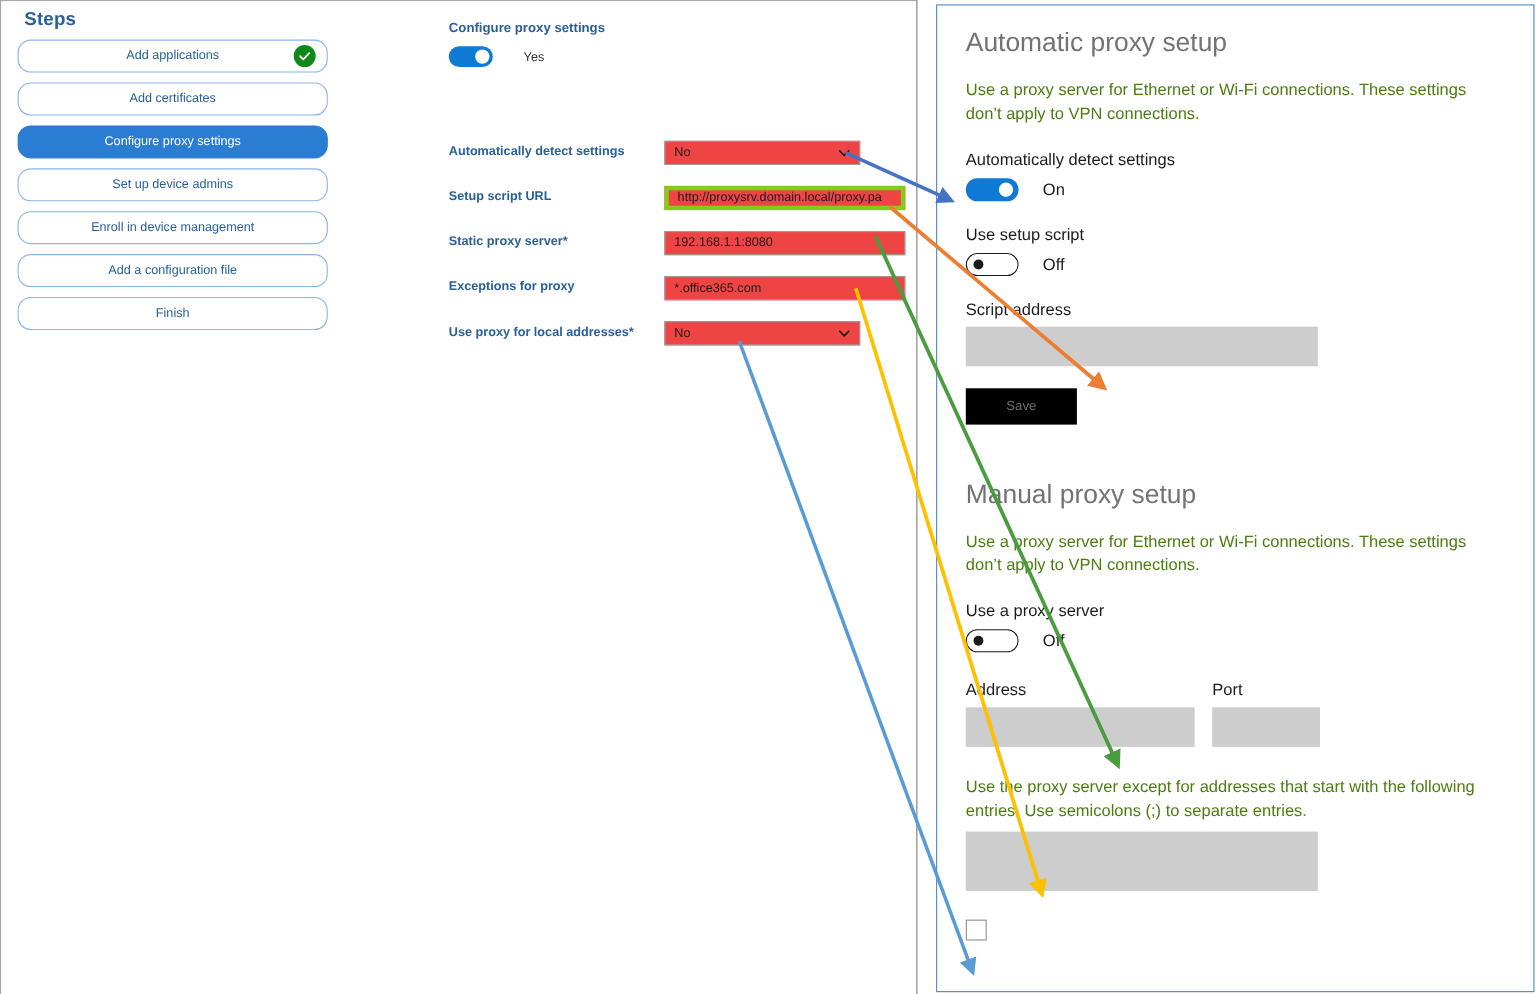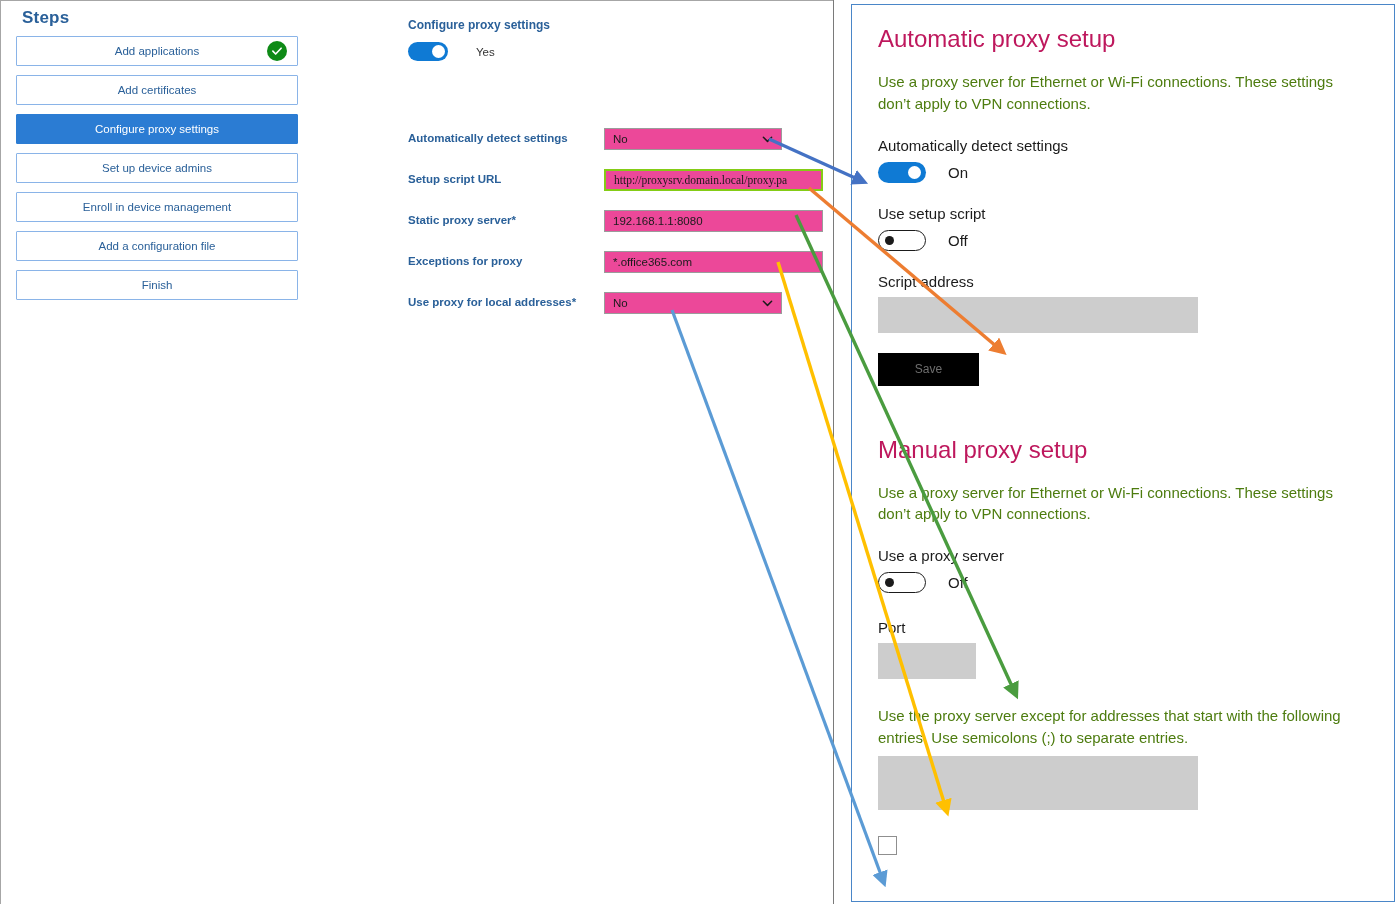--- a/index.html
+++ b/index.html
@@ -20,21 +20,21 @@
 
   
   .steps-panel{position:absolute;left:16px;top:8px;width:290px;}
   .steps-title{
     font-size:17px;font-weight:bold;color:#2a6099;letter-spacing:.2px;
     margin:0 0 8px 6px;
   }
   .step-btn{
     box-sizing:border-box;
     width:282px;height:30px;
-    border:1px solid #8ab4e8;border-radius:1px;
+    border:1px solid #8ab4e8;border-radius:12px;
     background:#ffffff;
     color:#2a6099;
     font-size:11.5px;
     display:flex;align-items:center;justify-content:center;
     position:relative;
     margin-bottom:9px;
     user-select:none;
   }
   .step-btn.active{
     background:#2b7cd3;border-color:#2b7cd3;color:#ffffff;
@@ -68,44 +68,44 @@
   .field-label{
     position:absolute;left:0;top:4px;
     font-size:11.5px;font-weight:bold;color:#2a6099;
     white-space:nowrap;
   }
   .field-label .req{color:#2a6099;font-weight:bold;}
   .ctl{
     position:absolute;left:196px;top:0;
     box-sizing:border-box;
     width:178px;height:22px;
-    border:1px solid #9b9b9b;background:#ec4899;
+    border:1px solid #9b9b9b;background:#ef4444;
     font-size:11.5px;color:#1b1b1b;
     display:flex;align-items:center;
     padding:0 8px;
     white-space:nowrap;overflow:hidden;
   }
   .ctl.wide{width:219px;}
-  .ctl.focused{border:2px solid #84cc16;font-family:Liberation Serif, serif;}
+  .ctl.focused{border:4px solid #84cc16;}
   .ctl .chev{
     position:absolute;right:8px;top:50%;transform:translateY(-50%);
     width:11px;height:11px;display:block;
   }
 
   
   .win-panel{
     position:absolute;left:851px;top:4px;width:544px;height:898px;
     box-sizing:border-box;
     border:1.5px solid #4a86c8;
     background:#ffffff;
     overflow:hidden;
   }
   .win-inner{position:absolute;left:26px;top:0;width:500px;}
   .win-h1{
-    font-size:24px;font-weight:normal;color:#be185d;
+    font-size:24px;font-weight:normal;color:#737373;
     margin:20px 0 0 0;letter-spacing:0px;
   }
   .win-p{
     font-size:15px;color:#4d7c0f;line-height:1.45;
     margin:18px 0 0 0;width:488px;
   }
   .win-lbl{font-size:15px;color:#1b1b1b;margin:22px 0 0 0;}
   .wtoggle-row{display:flex;align-items:center;gap:22px;margin-top:8px;}
   .wtg{width:48px;height:21px;border-radius:11px;position:relative;flex:none;box-sizing:border-box;}
   .wtg.on{background:#0f7ad4;}
@@ -268,20 +268,24 @@
       <div class="win-lbl">Use a proxy server</div>
       <div class="wtoggle-row">
         <div class="wtg off">
             <div class="wknob"></div>
           </div>
         <span class="wtg-label">Off</span>
       </div>
 
       <div class="addr-row">
         <div class="addr-col">
+          <div class="cap">Address</div>
+          <div class="wfield addr-wide"><span></span></div>
+        </div>
+        <div class="addr-col">
           <div class="cap">Port</div>
           <div class="wfield addr-port"><span></span></div>
         </div>
       </div>
 
       <div class="win-p" style="margin-top:26px">Use the proxy server except for addresses that start with the following entries. Use semicolons (;) to separate entries.</div>
       <div class="wfield tall"><span></span></div>
 
       <div class="cb-row">
         <div class="cb-box"></div>

